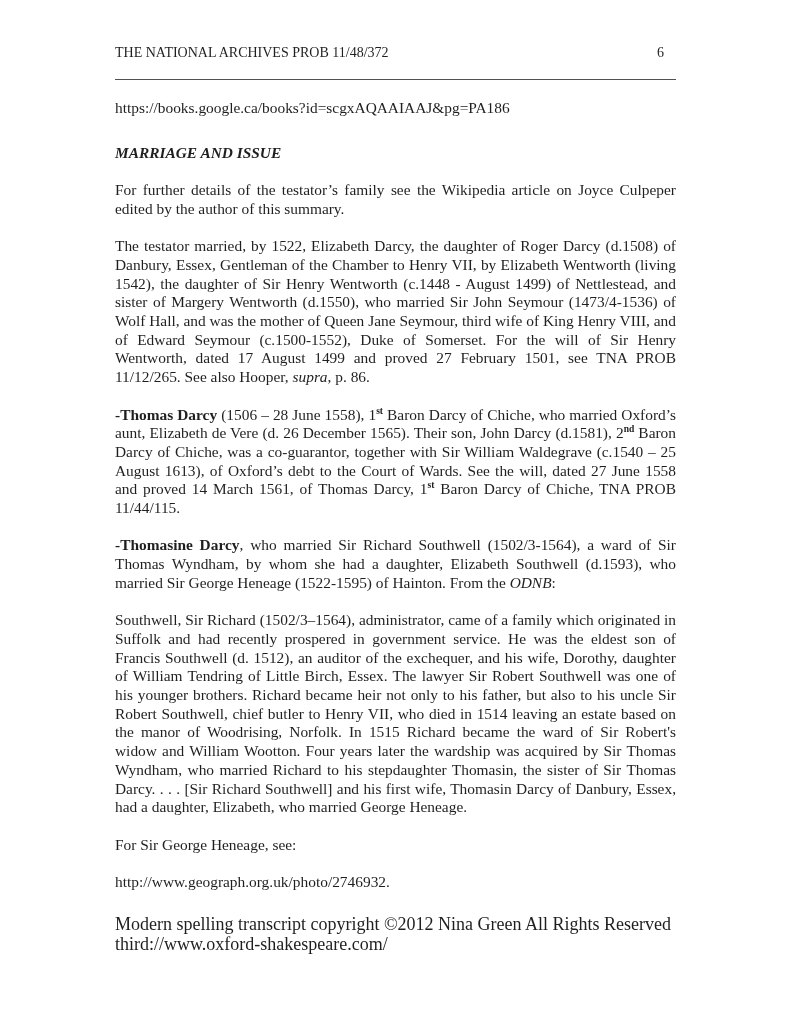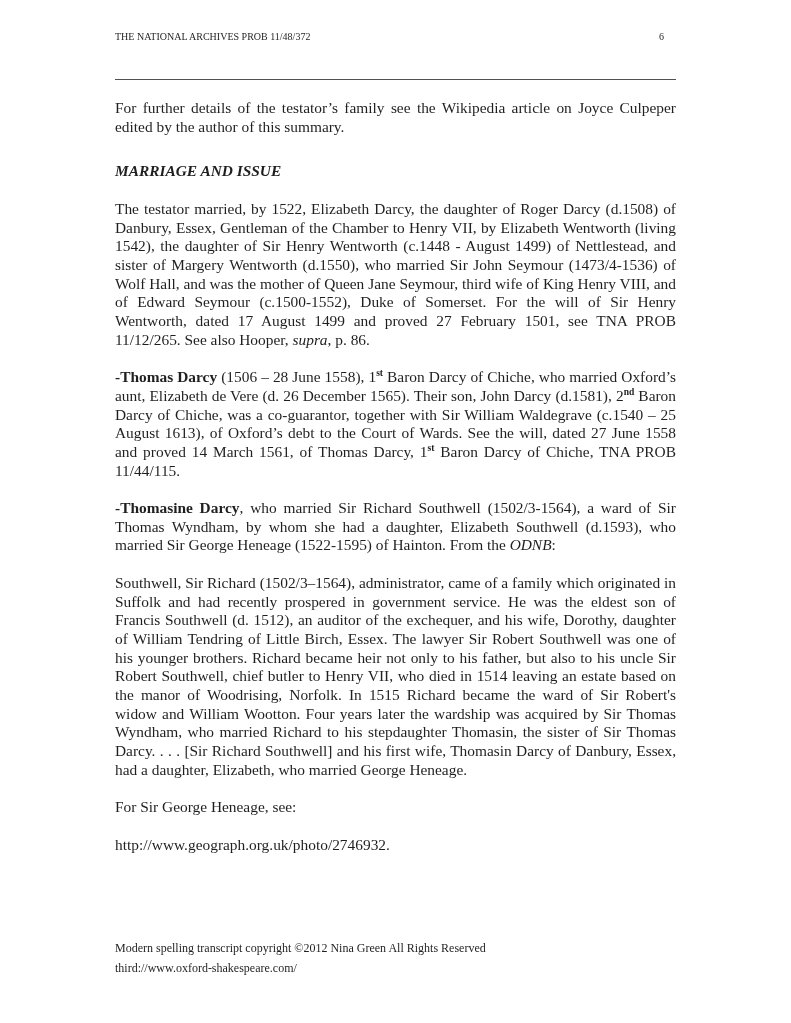--- a/index.html
+++ b/index.html
@@ -8,27 +8,27 @@
     width: 791px;
     height: 1023px;
     margin: 0 auto;
     background: #ffffff;
     font-family: "Liberation Serif", "DejaVu Serif", serif;
     color: #1f1f1f;
     overflow: hidden;
   }
   .header {
     position: absolute;
-    top: 28px;
+    top: 44px;
     left: 115px;
     width: 561px;
     display: flex;
     justify-content: space-between;
     align-items: flex-end;
-    font-size: 10px;
+    font-size: 14px;
     line-height: 18.7px;
   }
   .header .pgnum { margin-right: 12px; }
   .rule {
     position: absolute;
     top: 79px;
     left: 115px;
     width: 561px;
     border-top: 1.5px solid #515151;
   }
@@ -53,42 +53,43 @@
   .b { font-weight: bold; }
   .i { font-style: italic; margin-top: 13px; }
   .sup {
     font-size: 62%;
     vertical-align: super;
     line-height: 0;
     font-weight: bold;
   }
   .footer {
     position: absolute;
-    top: 938px;
+    top: 914px;
     left: 115px;
     width: 561px;
-    font-size: 12px;
+    font-size: 18px;
     line-height: 20px;
   }
 </style>
 </head>
 <body>
 
 <div class="page">
 
   <div class="header">
     <span>THE NATIONAL ARCHIVES PROB 11/48/372</span>
     <span class="pgnum">6</span>
   </div>
 
   <div class="rule"></div>
 
   <div class="content" id="content">
+      <p class="para"><span>https://books.google.ca/books?id=scgxAQAAIAAJ&amp;pg=PA186</span></p>
+      <p class="para heading"><span>MARRIAGE AND ISSUE</span></p>
       <p class="para"><span>For further details of the testator’s family see the Wikipedia article on Joyce Culpeper edited by the author of this summary.</span></p>
-      <p class="para heading"><span>MARRIAGE AND ISSUE</span></p>
       <p class="para"><span>The testator married, by 1522, Elizabeth Darcy, the daughter of Roger Darcy (d.1508) of Danbury, Essex, Gentleman of the Chamber to Henry VII, by Elizabeth Wentworth (living 1542), the daughter of Sir Henry Wentworth (c.1448 - August 1499) of Nettlestead, and sister of Margery Wentworth (d.1550), who married Sir John Seymour (1473/4-1536) of Wolf Hall, and was the mother of Queen Jane Seymour, third wife of King Henry VIII, and of Edward Seymour (c.1500-1552), Duke of Somerset.  For the will of Sir Henry Wentworth, dated 17 August 1499 and proved 27 February 1501, see TNA PROB 11/12/265.  See also Hooper, </span><span class="i">supra</span><span>, p. 86.</span></p>
       <p class="para"><span class="b">-Thomas Darcy</span><span> (1506 – 28 June 1558), 1</span><span class="sup">st</span><span> Baron Darcy of Chiche, who married Oxford’s aunt, Elizabeth de Vere (d. 26 December 1565).  Their son, John Darcy (d.1581), 2</span><span class="sup">nd</span><span> Baron Darcy of Chiche, was a co-guarantor, together with Sir William Waldegrave (c.1540 – 25 August 1613), of Oxford’s debt to the Court of Wards.  See the will, dated 27 June 1558 and proved 14 March 1561, of Thomas Darcy, 1</span><span class="sup">st</span><span> Baron Darcy of Chiche, TNA PROB 11/44/115.</span></p>
       <p class="para"><span class="b">-Thomasine Darcy</span><span>, who married Sir Richard Southwell (1502/3-1564), a ward of Sir Thomas Wyndham, by whom she had a daughter, Elizabeth Southwell (d.1593), who married Sir George Heneage (1522-1595) of Hainton.  From the </span><span class="i">ODNB</span><span>:</span></p>
       <p class="para quote"><span>Southwell, Sir Richard (1502/3–1564), administrator, came of a family which originated in Suffolk and had recently prospered in government service. He was the eldest son of Francis Southwell (d. 1512), an auditor of the exchequer, and his wife, Dorothy, daughter of William Tendring of Little Birch, Essex. The lawyer Sir Robert Southwell was one of his younger brothers. Richard became heir not only to his father, but also to his uncle Sir Robert Southwell, chief butler to Henry VII, who died in 1514 leaving an estate based on the manor of Woodrising, Norfolk. In 1515 Richard became the ward of Sir Robert's widow and William Wootton. Four years later the wardship was acquired by Sir Thomas Wyndham, who married Richard to his stepdaughter Thomasin, the sister of Sir Thomas Darcy. . . . [Sir Richard Southwell] and his first wife, Thomasin Darcy of Danbury, Essex, had a daughter, Elizabeth, who married George Heneage.</span></p>
       <p class="para"><span>For Sir George Heneage, see:</span></p>
       <p class="para"><span>http://www.geograph.org.uk/photo/2746932.</span></p>
     </div>
 
   <div class="footer">
     <div>Modern spelling transcript copyright ©2012 Nina Green All Rights Reserved</div>

